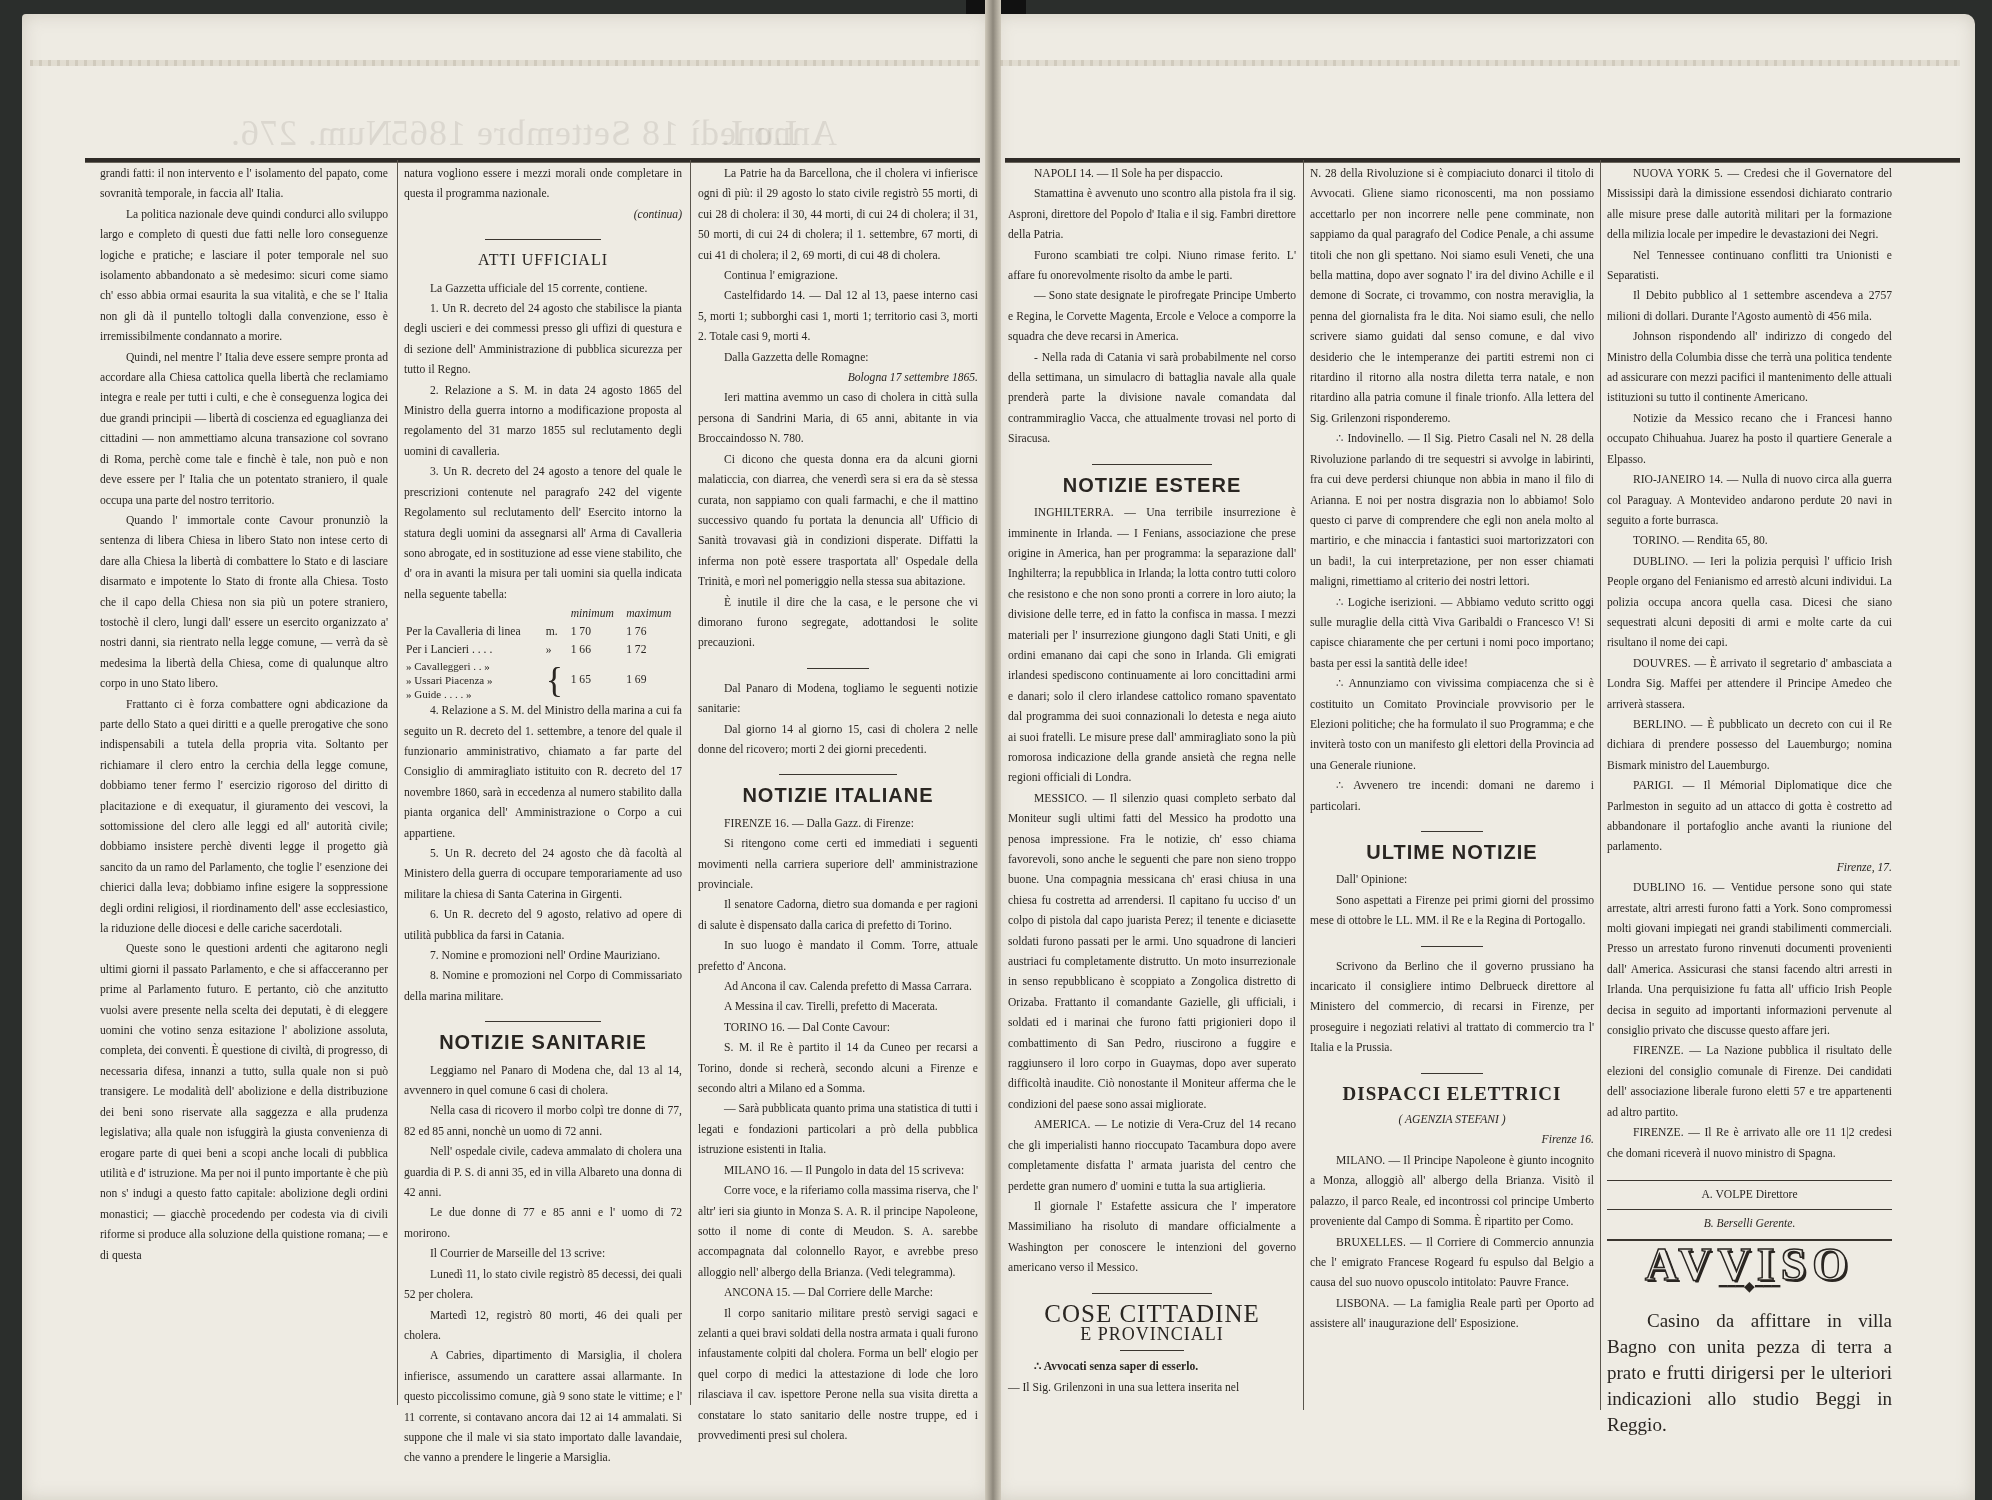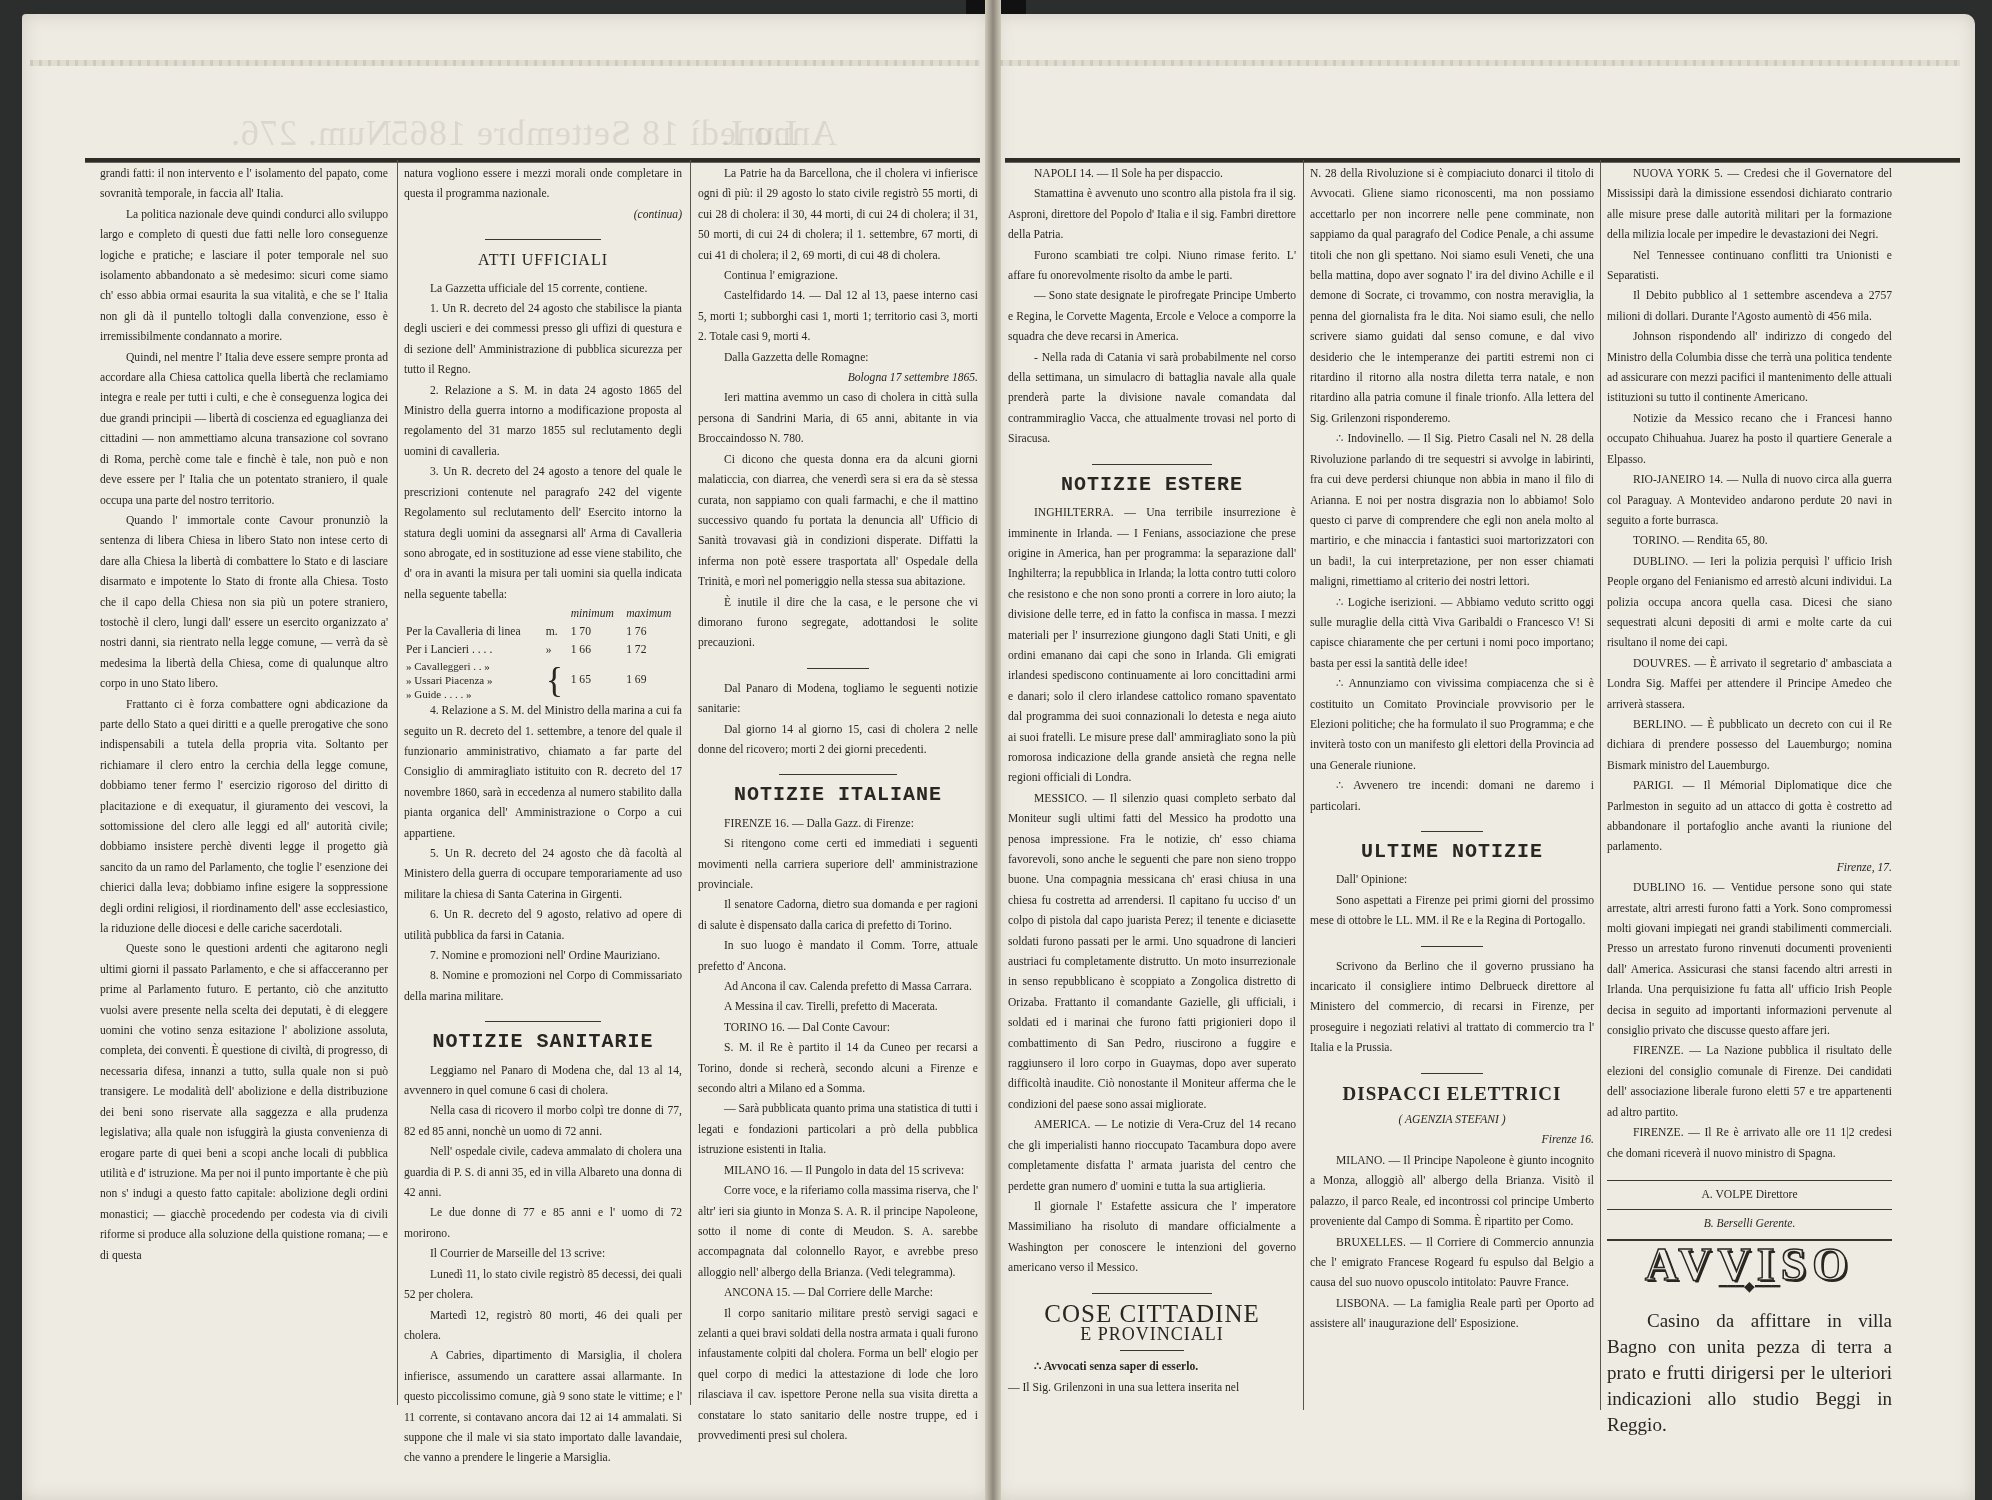--- a/index.html
+++ b/index.html
@@ -11,21 +11,21 @@
   .spine-top{position:absolute;left:966px;top:0;width:60px;height:18px;background:#111;}
   .ghost{position:absolute;top:112px;font-size:36px;color:rgba(90,85,75,.13);transform:scaleX(-1);letter-spacing:1px;white-space:nowrap;}
   .rule{position:absolute;top:158px;height:4px;background:#2f2b27;border-bottom:1px solid #6a655c;}
   .col{position:absolute;top:164px;font-size:11.6px;line-height:20.4px;text-align:justify;hyphens:auto;}
   .col p{margin:0;text-indent:26px;}
   .col p.noind{text-indent:0;}
   .vline{position:absolute;top:160px;width:1px;background:#5a554c;}
   .sep{width:42%;height:1px;background:#3a352f;margin:14px auto 10px;}
   .sep.short{width:22%;}
   .h-serif{text-align:center;font-size:16px;letter-spacing:1px;margin:6px 0 8px;font-weight:normal;}
-  .h-block{text-align:center;font-family:Liberation Mono, monospace;font-weight:bold;font-size:20px;letter-spacing:1px;margin:6px 0 8px;}
+  .h-block{text-align:center;font-family:Liberation Sans, sans-serif;font-weight:bold;font-size:20px;letter-spacing:1px;margin:6px 0 8px;}
   .h-bold{text-align:center;font-weight:bold;font-size:19px;letter-spacing:1px;margin:6px 0 6px;}
   .h-cose{text-align:center;font-size:25px;letter-spacing:1px;margin:4px 0 0;}
   .h-cose2{text-align:center;font-size:18px;letter-spacing:1px;margin:0 0 6px;}
   .right-it{text-align:right;font-style:italic;}
   .center{text-align:center;}
   table.tab{width:100%;border-collapse:collapse;font-size:11.6px;}
   table.tab td{padding:0 2px;line-height:18px;}
   .brace{font-size:36px;line-height:36px;vertical-align:middle;}
   .avviso{text-align:center;font-size:46px;font-weight:bold;letter-spacing:6px;color:#eeebe3;-webkit-text-stroke:1.5px #2a2622;text-shadow:2px 2px 0 #2a2622;margin:14px 0 2px;}
   .orn{text-align:center;font-size:14px;margin-bottom:10px;}

